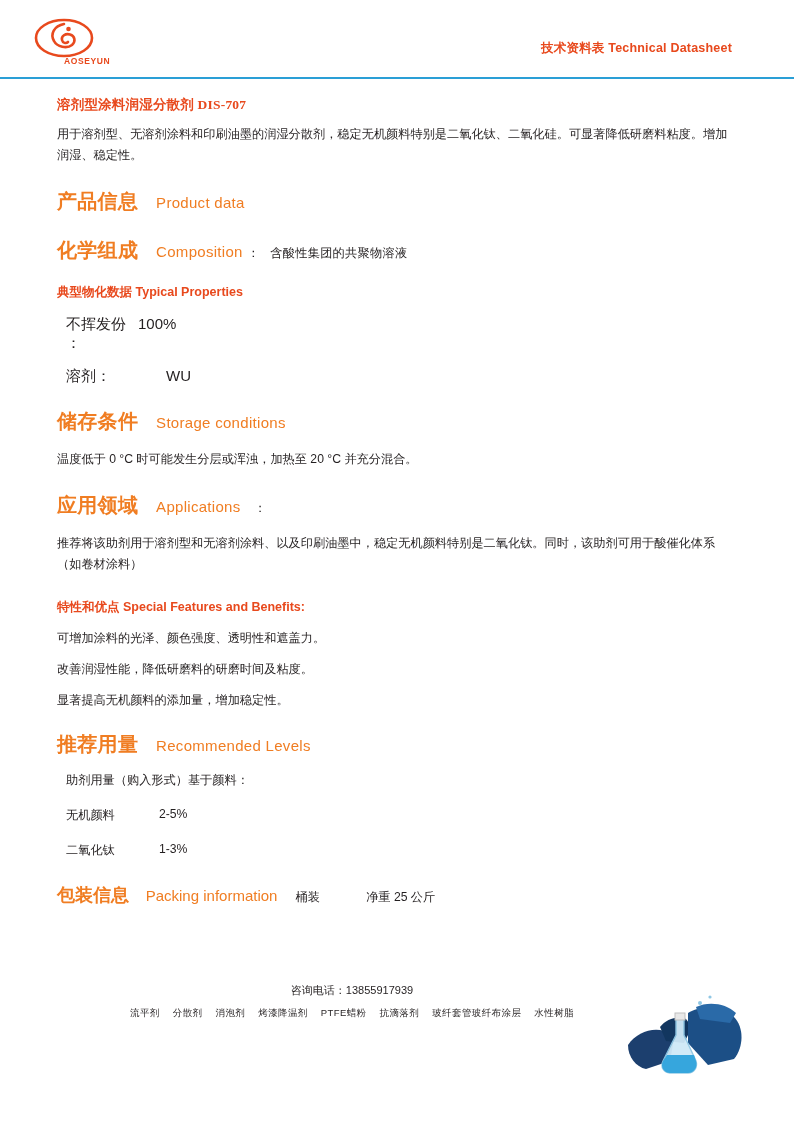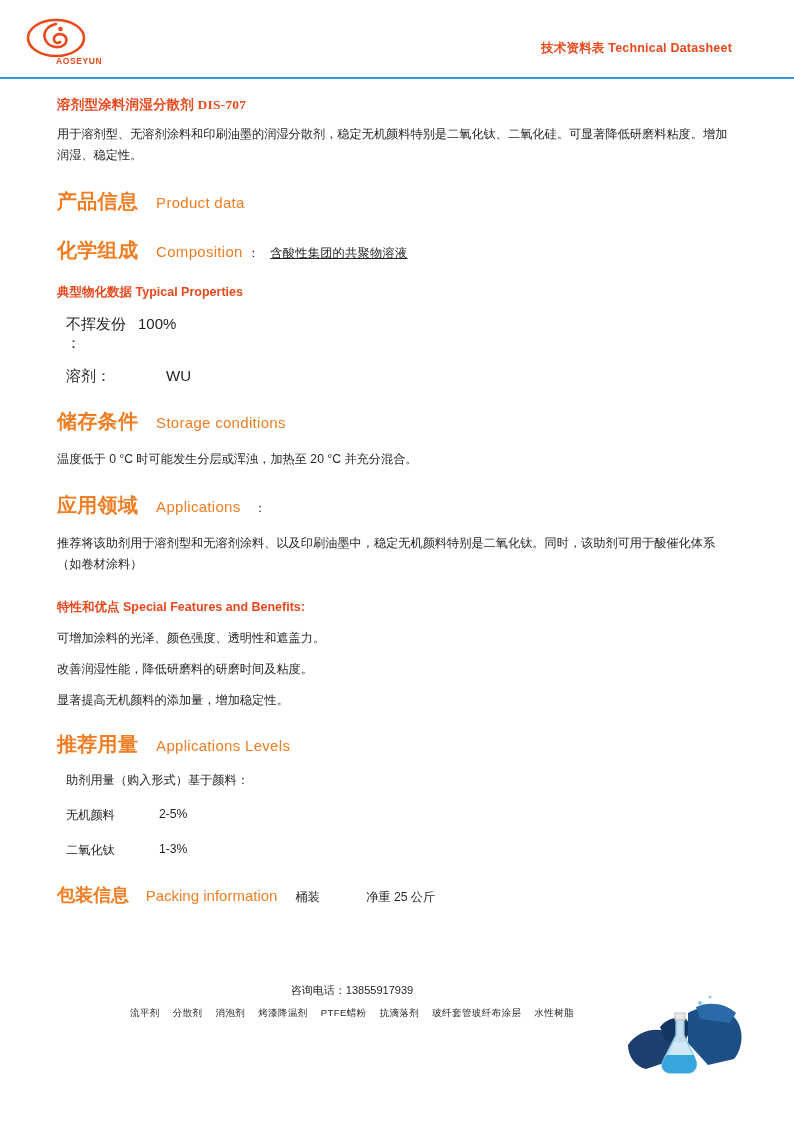--- a/index.html
+++ b/index.html
@@ -27,21 +27,21 @@
   .header-rule {
     position: absolute;
     left: 0;
     top: 77px;
     width: 794px;
     height: 2px;
     background: #2a9fd6;
   }
   .logo-wrap {
     position: absolute;
-    left: 26px;
+    left: 34px;
     top: 18px;
     width: 130px;
     height: 48px;
   }
   .logo-mark {
     position: absolute;
     left: 0;
     top: 0;
   }
   .logo-text {
@@ -97,21 +97,20 @@
   }
   .section-head .cn {
     font-weight: bold;
     font-size: 20px;
   }
   .section-head .inline-val {
     color: #231f20;
     font-size: 12.2px;
     font-weight: normal;
     margin-left: 6px;
-    text-decoration: underline;
   }
   .section-head .colon {
     color: #231f20;
     font-size: 12.2px;
   }
 
   .subsection-head {
     color: #e8491d;
     font-size: 12.5px;
     font-weight: bold;
@@ -269,21 +268,21 @@
   <p class="para">推荐将该助剂用于溶剂型和无溶剂涂料、以及印刷油墨中，稳定无机颜料特别是二氧化钛。同时，该助剂可用于酸催化体系（如卷材涂料）</p>
 
   <div class="subsection-head" style="margin-top:24px;">特性和优点 Special Features and Benefits:</div>
   <div class="feature-line">可增加涂料的光泽、颜色强度、透明性和遮盖力。</div>
   <div class="feature-line">改善润湿性能，降低研磨料的研磨时间及粘度。</div>
   <div class="feature-line">显著提高无机颜料的添加量，增加稳定性。</div>
 
   <div class="section-head">
     <span class="cn">推荐用量</span>
     &nbsp;&nbsp;
-    <span>Applications Levels</span>
+    <span>Recommended Levels</span>
   </div>
   <div class="levels-intro">助剂用量（购入形式）基于颜料：</div>
 
   <div class="level-row">
     <span class="lbl">无机颜料</span>
     <span class="val">2-5%</span>
   </div>
   <div class="level-row">
     <span class="lbl">二氧化钛</span>
     <span class="val">1-3%</span>

